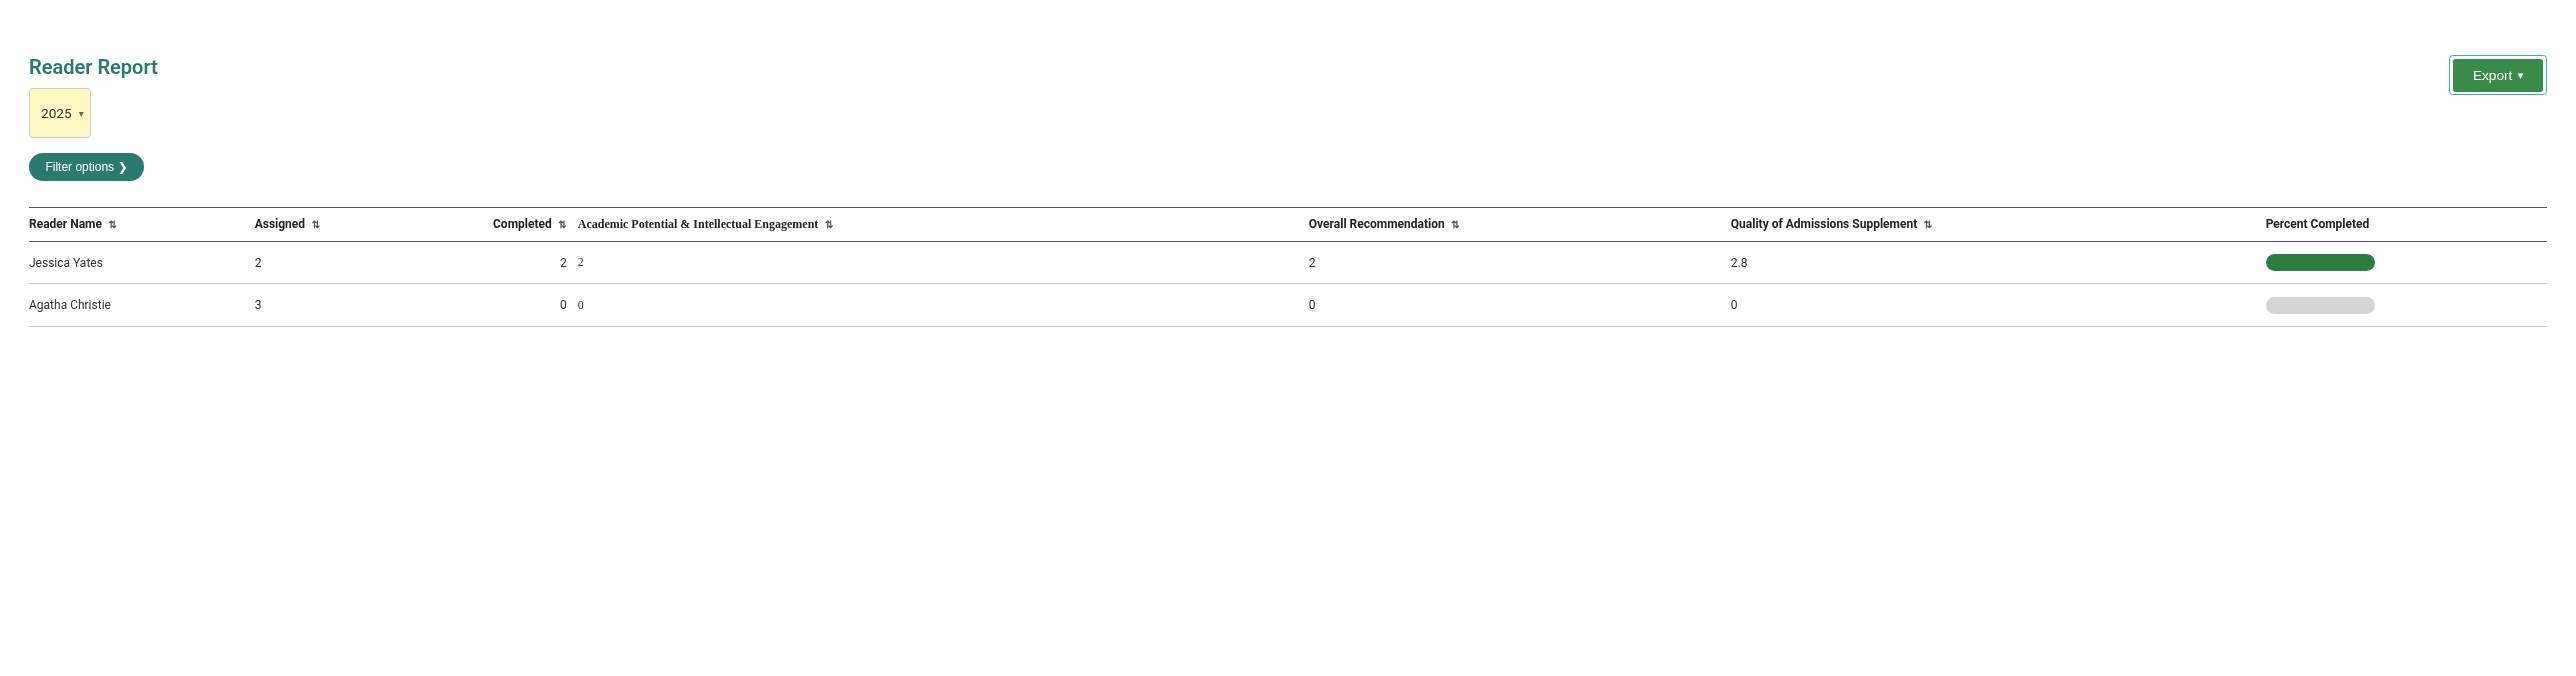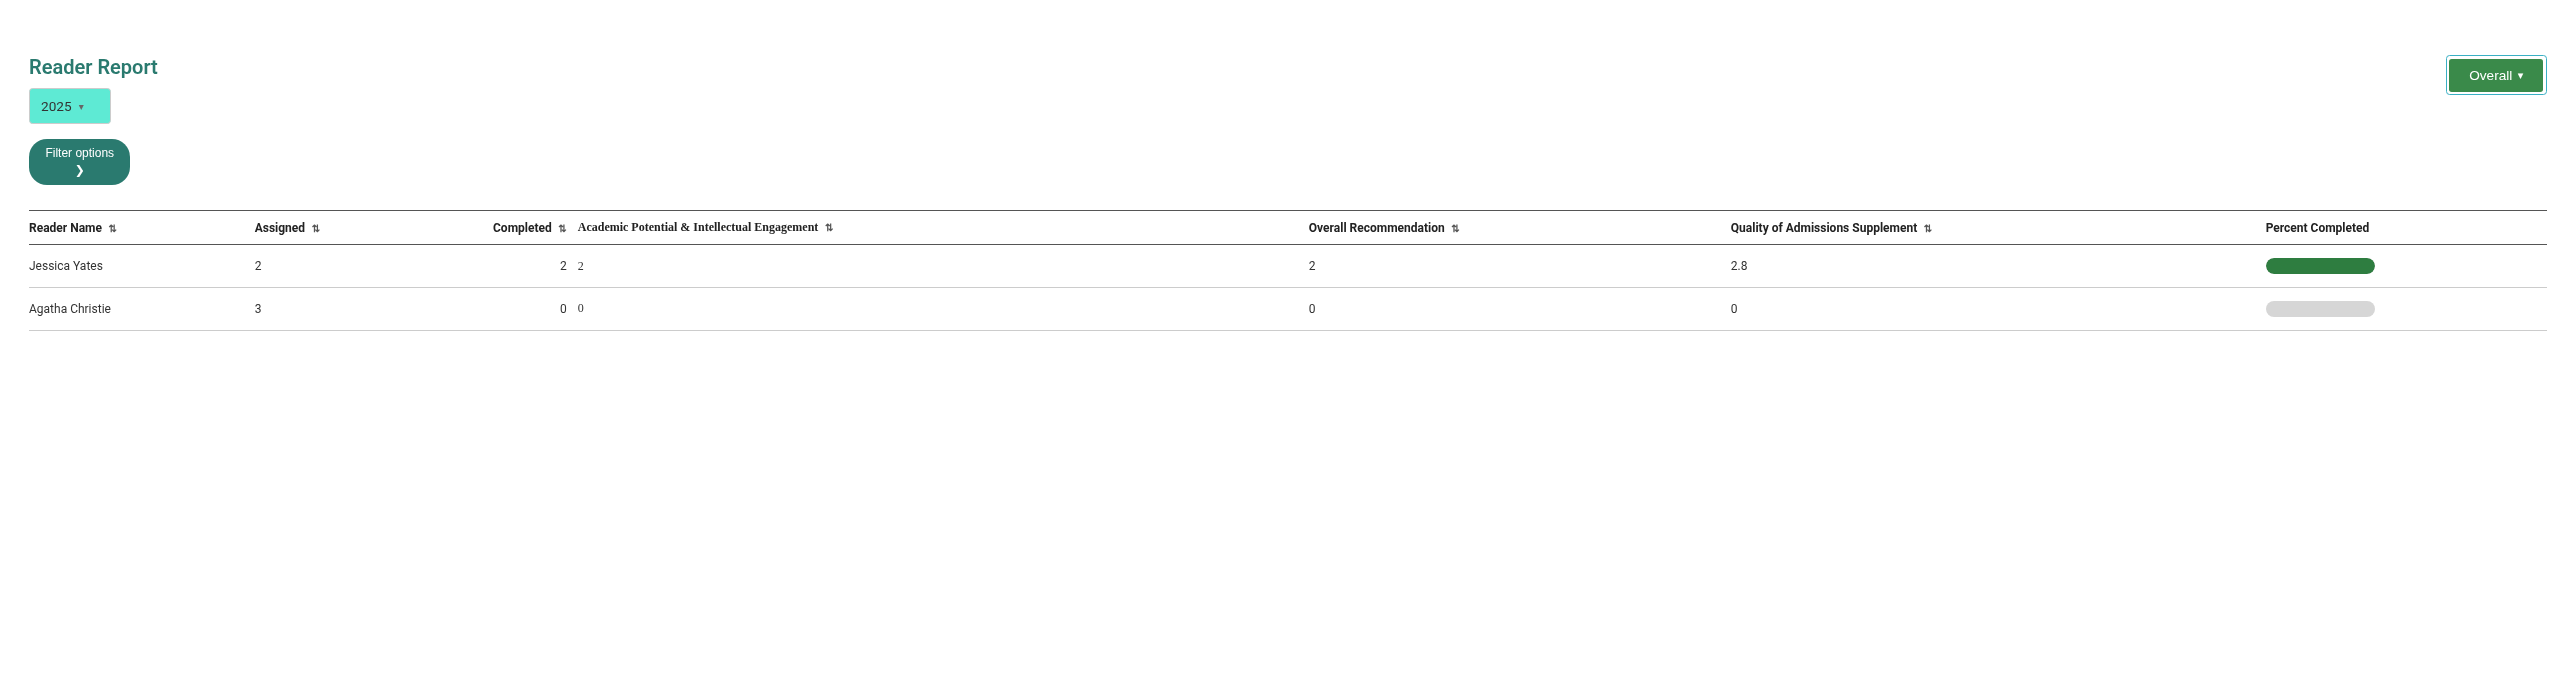--- a/index.html
+++ b/index.html
@@ -27,26 +27,26 @@
       font-size: 20px;
       font-weight: 600;
       color: #2a7a6f;
       margin-bottom: 9px;
     }
     .year-selector {
       display: flex;
       align-items: center;
       border: 0.9px solid #ccc;
       border-radius: 3.6px;
-      padding: 9px 11px;
+      padding: 16px 11px;
       font-size: 13.6px;
       color: #333;
-      background: #5eead4;
+      background: #fef9c3;
       cursor: pointer;
-      width: 82px;
+      width: 62px;
     }
     .year-selector .chevron {
       margin-left: 7.3px;
       font-size: 10px;
       color: #666;
     }
     .export-btn-wrapper {
       border: 1.8px solid #3ab0c4;
       border-radius: 3.6px;
       padding: 2.7px;
@@ -71,21 +71,20 @@
       color: #fff;
       border: none;
       border-radius: 18px;
       padding: 7.3px 16.4px;
       font-size: 12px;
       cursor: pointer;
       display: flex;
       align-items: center;
       gap: 3.6px;
       margin-bottom: 25.5px;
-      flex-direction: column;
     }
     .filter-btn .arrow {
       font-size: 12px;
     }
     table {
       width: 100%;
       border-collapse: collapse;
     }
     thead tr {
       border-top: 1.8px solid #555;
@@ -140,21 +139,21 @@
 <div class="header-row">
   <div>
     <div class="title">Reader Report</div>
     <div class="year-selector">
       <span>2025</span>
       <span class="chevron">▾</span>
     </div>
   </div>
   <div class="export-btn-wrapper">
     <button class="export-btn">
-      <span>Overall</span>
+      <span>Export</span>
       <span class="chevron-down">▾</span>
     </button>
   </div>
 </div>
 
 <button class="filter-btn">
   <span>Filter options</span>
   <span class="arrow">❯</span>
 </button>
 

